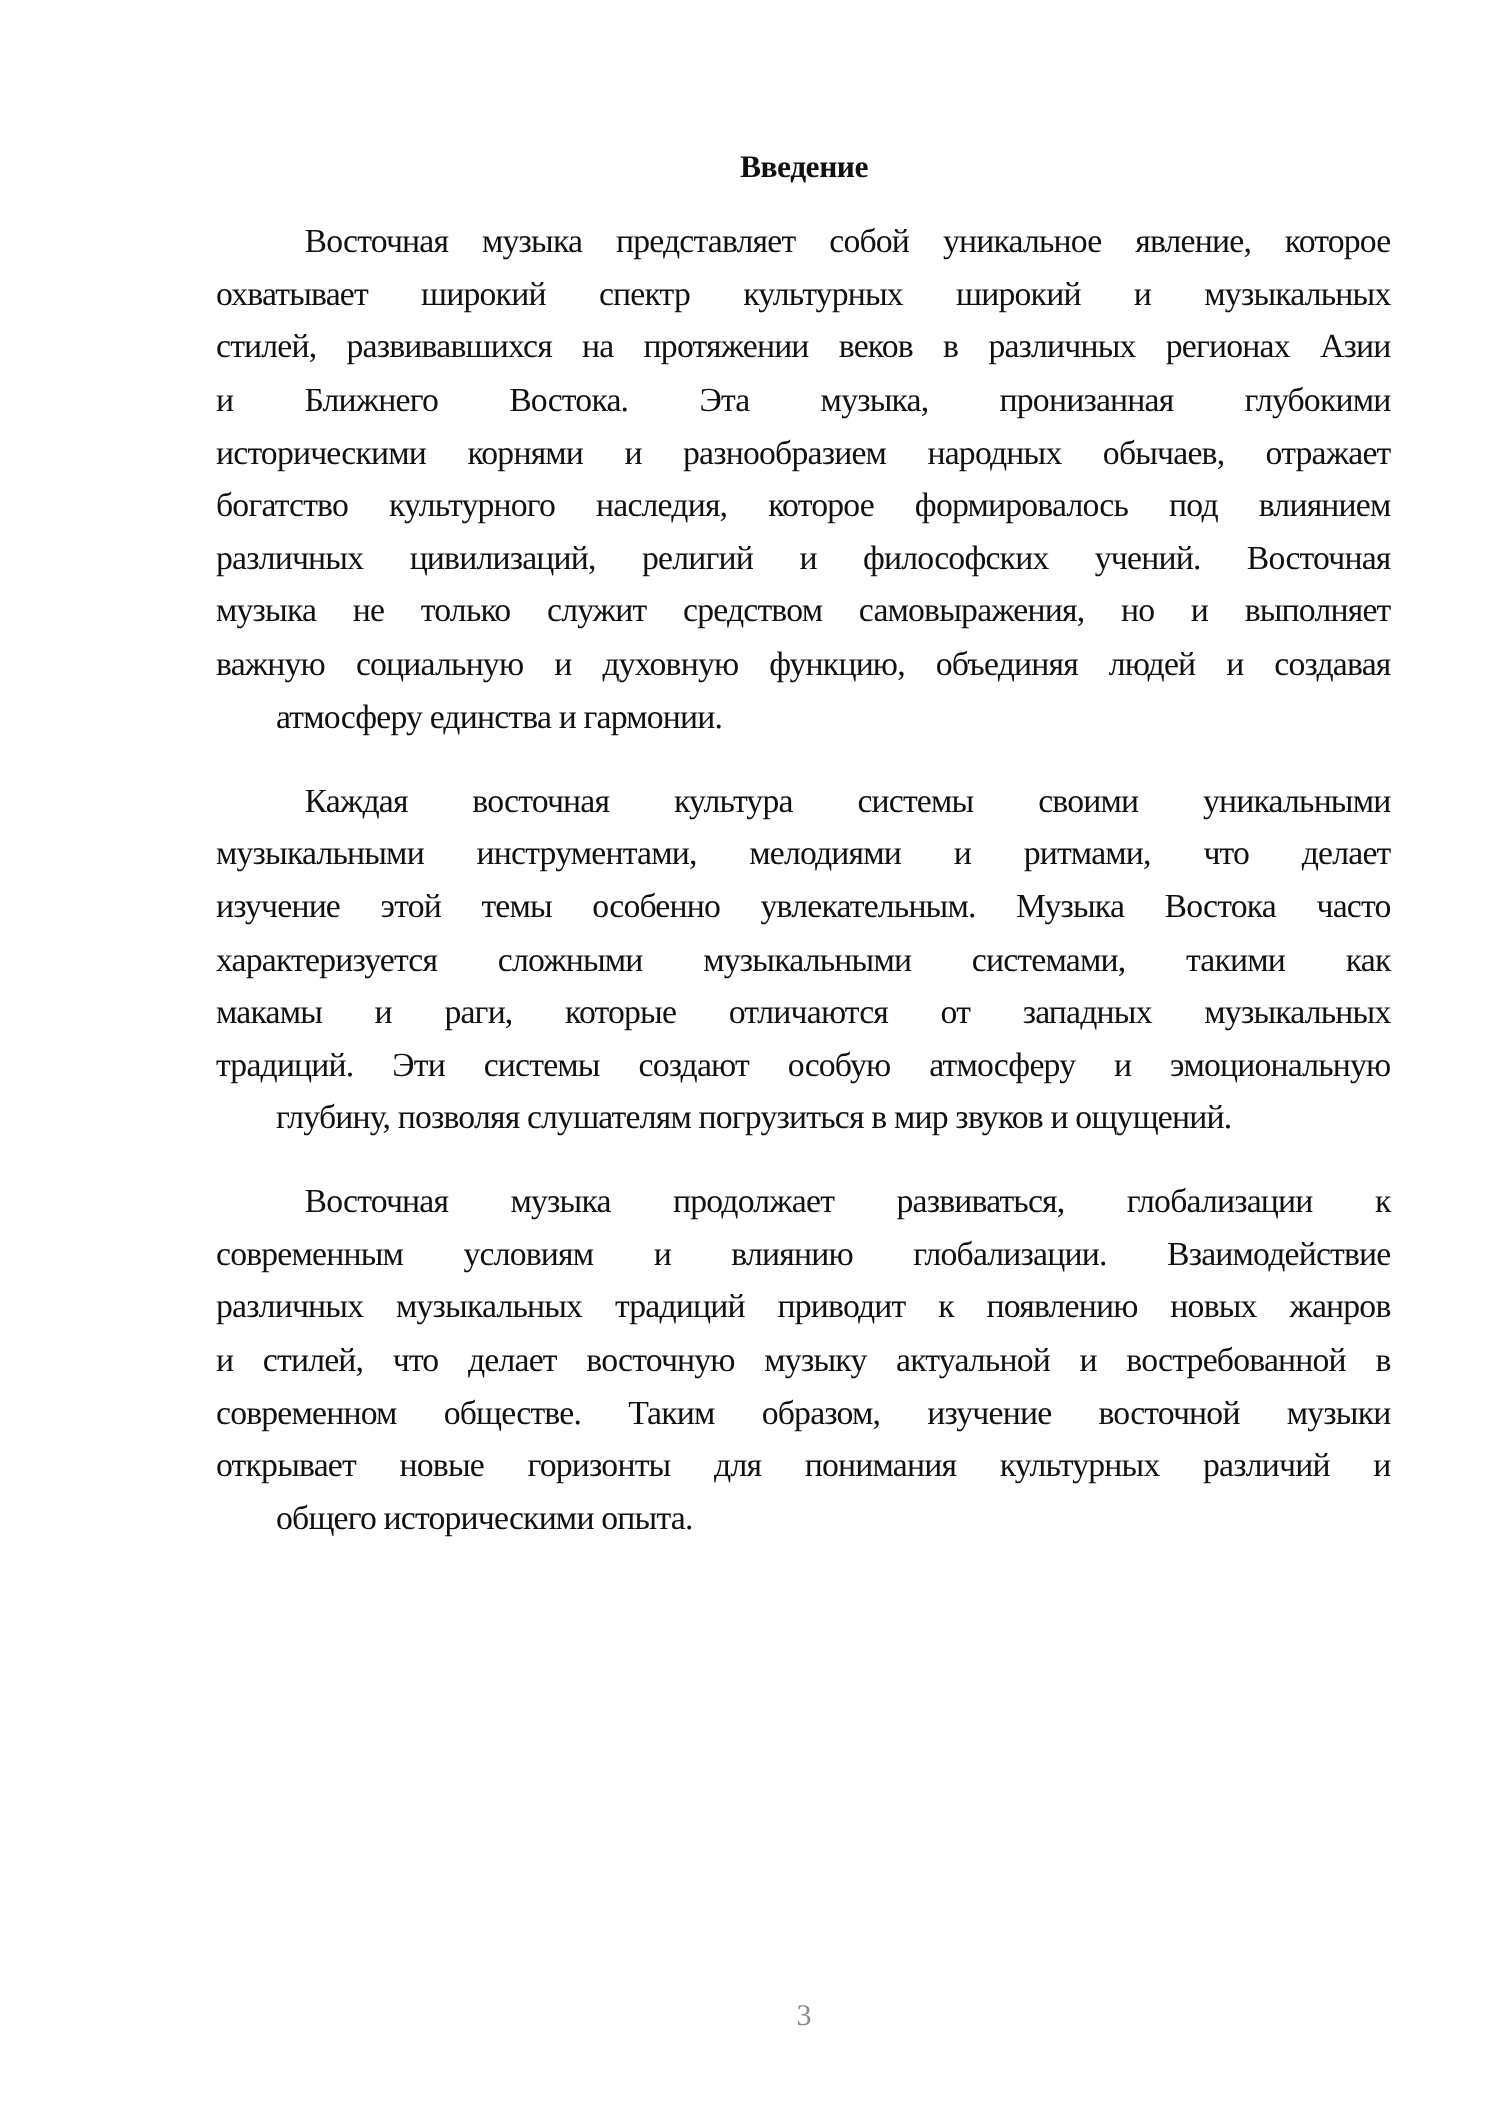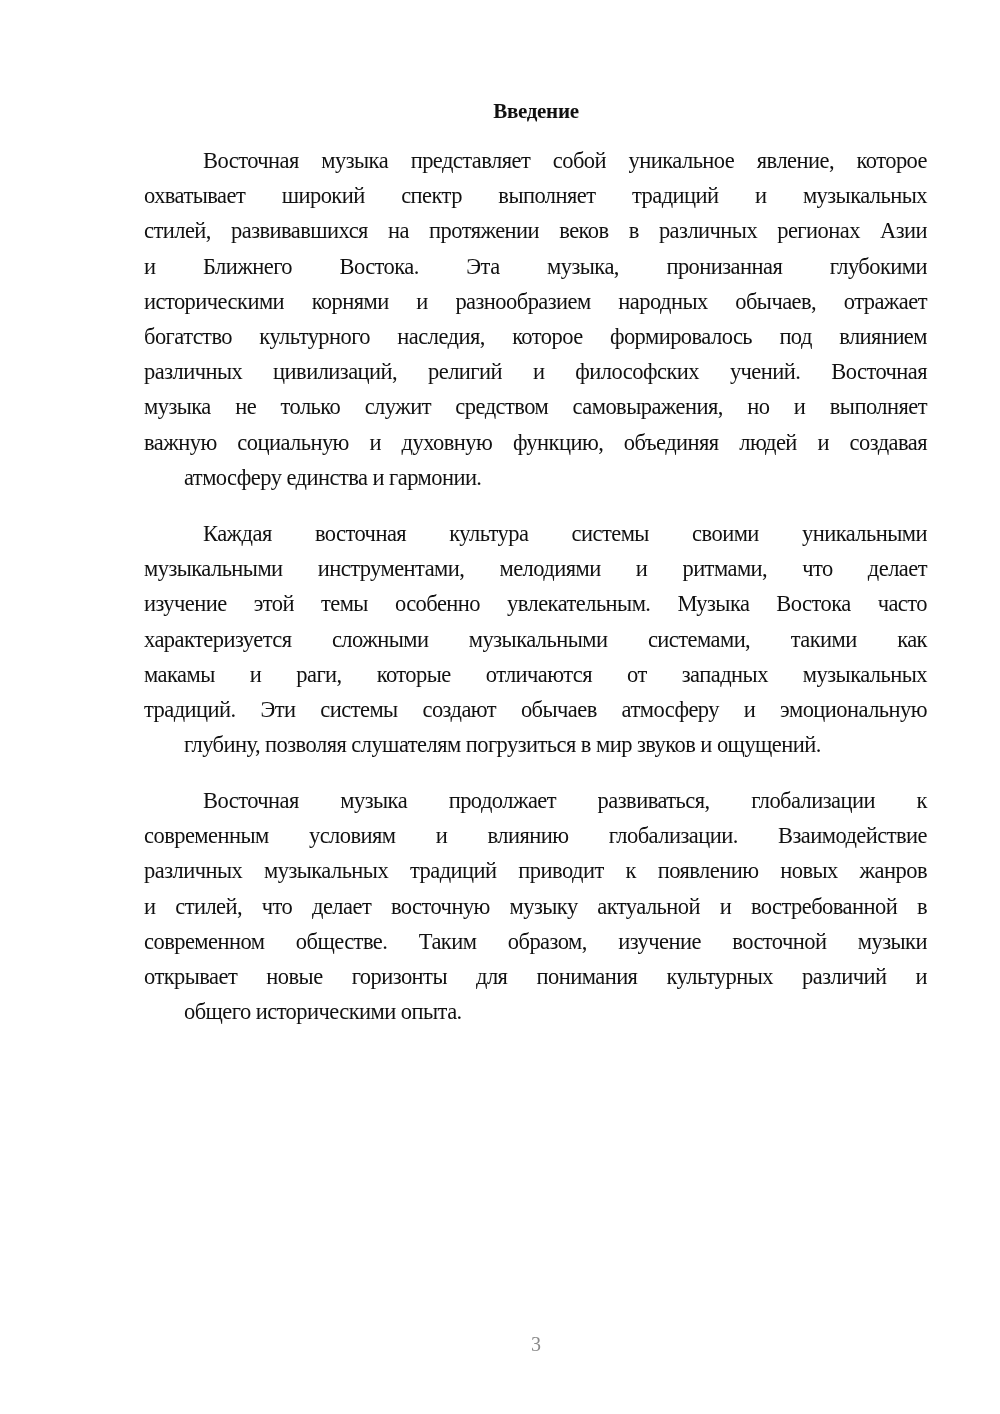--- a/index.html
+++ b/index.html
@@ -73,38 +73,38 @@
   </style>
 </head>
 <body>
 
 <div class="page">
 
   <div class="title">Введение</div>
 
   <div class="para p1">
     <span class="line first">Восточная музыка представляет собой уникальное явление, которое</span>
-    <span class="line">охватывает широкий спектр выполняет традиций и музыкальных</span>
+    <span class="line">охватывает широкий спектр культурных широкий и музыкальных</span>
     <span class="line">стилей, развивавшихся на протяжении веков в различных регионах Азии</span>
     <span class="line">и Ближнего Востока. Эта музыка, пронизанная глубокими</span>
     <span class="line">историческими корнями и разнообразием народных обычаев, отражает</span>
     <span class="line">богатство культурного наследия, которое формировалось под влиянием</span>
     <span class="line">различных цивилизаций, религий и философских учений. Восточная</span>
     <span class="line">музыка не только служит средством самовыражения, но и выполняет</span>
     <span class="line">важную социальную и духовную функцию, объединяя людей и создавая</span>
     <span class="line last">атмосферу единства и гармонии.</span>
   </div>
 
   <div class="para p2">
     <span class="line first">Каждая восточная культура системы своими уникальными</span>
     <span class="line">музыкальными инструментами, мелодиями и ритмами, что делает</span>
     <span class="line">изучение этой темы особенно увлекательным. Музыка Востока часто</span>
     <span class="line">характеризуется сложными музыкальными системами, такими как</span>
     <span class="line">макамы и раги, которые отличаются от западных музыкальных</span>
-    <span class="line">традиций. Эти системы создают обычаев атмосферу и эмоциональную</span>
+    <span class="line">традиций. Эти системы создают особую атмосферу и эмоциональную</span>
     <span class="line last">глубину, позволяя слушателям погрузиться в мир звуков и ощущений.</span>
   </div>
 
   <div class="para p3">
     <span class="line first">Восточная музыка продолжает развиваться, глобализации к</span>
     <span class="line">современным условиям и влиянию глобализации. Взаимодействие</span>
     <span class="line">различных музыкальных традиций приводит к появлению новых жанров</span>
     <span class="line">и стилей, что делает восточную музыку актуальной и востребованной в</span>
     <span class="line">современном обществе. Таким образом, изучение восточной музыки</span>
     <span class="line">открывает новые горизонты для понимания культурных различий и</span>

